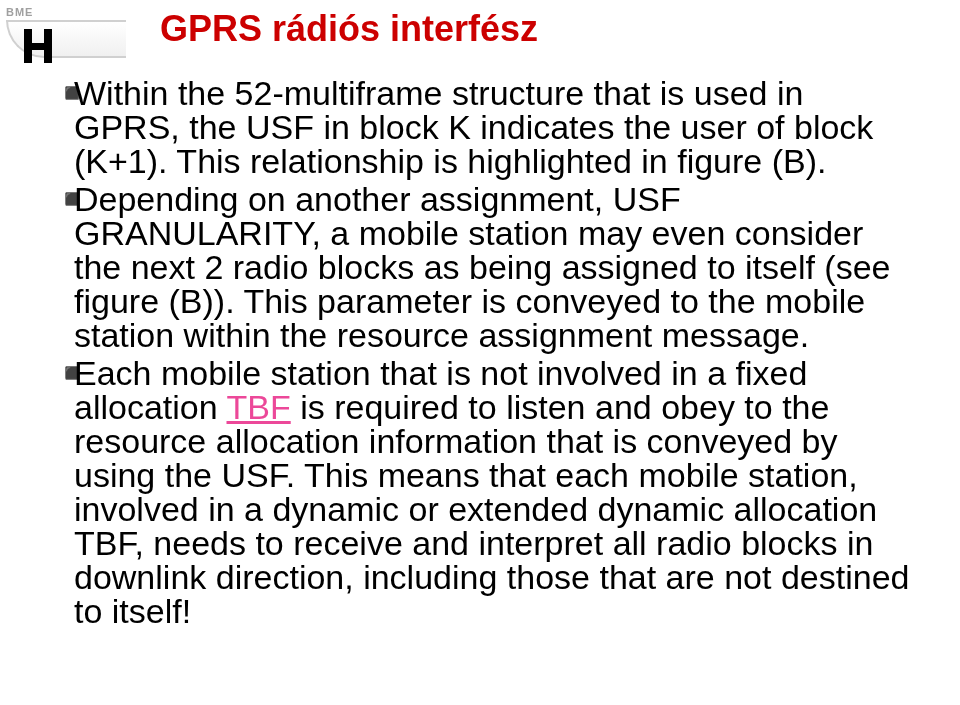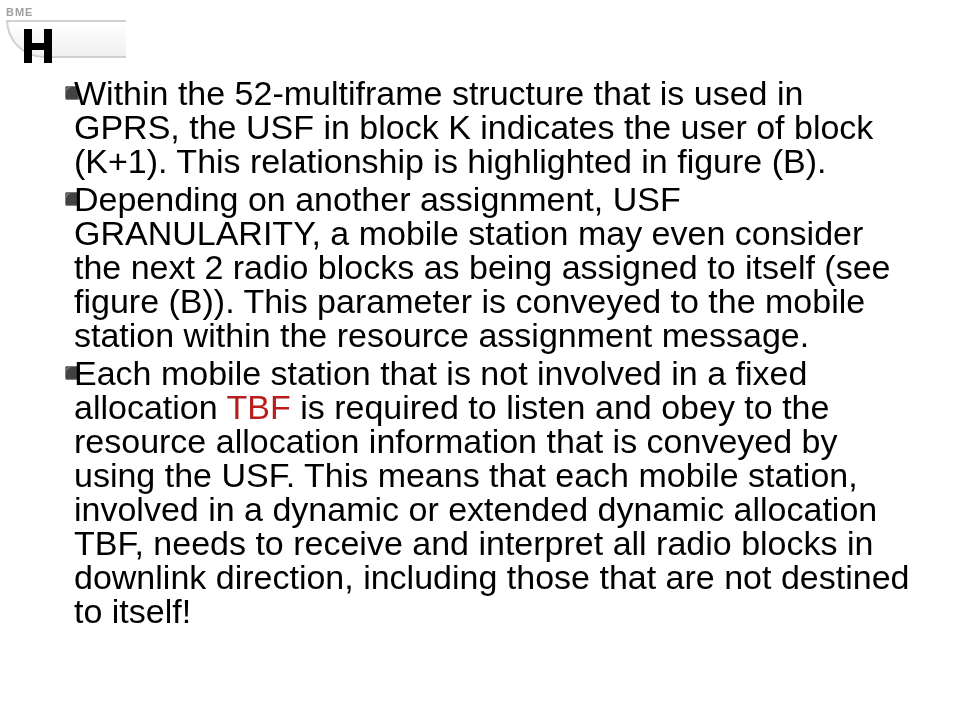--- a/index.html
+++ b/index.html
@@ -11,38 +11,39 @@
   .logo .h .bar{position:absolute;background:#000}
   .logo .h .v1{left:6px;top:2px;width:8px;height:34px}
   .logo .h .v2{left:26px;top:2px;width:8px;height:34px}
   .logo .h .hz{left:6px;top:16px;width:28px;height:7px}
   .title{position:absolute;top:8px;left:160px;color:#cc0000;font-weight:bold;font-size:36px}
   .content{position:absolute;top:76px;left:56px;right:42px}
   .bullet{display:flex;align-items:flex-start;margin-bottom:4px}
   .bullet .mk{flex:0 0 auto;width:18px;font-size:26px;line-height:34px;color:#111;font-family:Arial,sans-serif}
   .bullet .tx{flex:1 1 auto;font-size:34px;line-height:34px;color:#000}
   .italic{}
-  .tbf{color:#b91c1c;}
+  .tbf{color:#ec4899;text-decoration:underline}
 </style>
 </head>
 <body>
 
 <div class="slide">
 
   <div class="logo">
     <span class="bme">BME</span>
     <div class="swoosh">
       <div class="h">
         <div class="bar v1"></div>
           <div class="bar v2"></div>
           <div class="bar hz"></div>
       </div>
     </div>
   </div>
 
+  <div class="title">GPRS rádiós interfész</div>
 
   <div class="content">
 
     <div class="bullet">
       <div class="mk">◾</div>
       <div class="tx">
         <span>Within the 52-multiframe structure that is used in GPRS, the USF in block K indicates the user of block (K+1). This relationship is highlighted in figure (B).</span>
       </div>
     </div>
 

